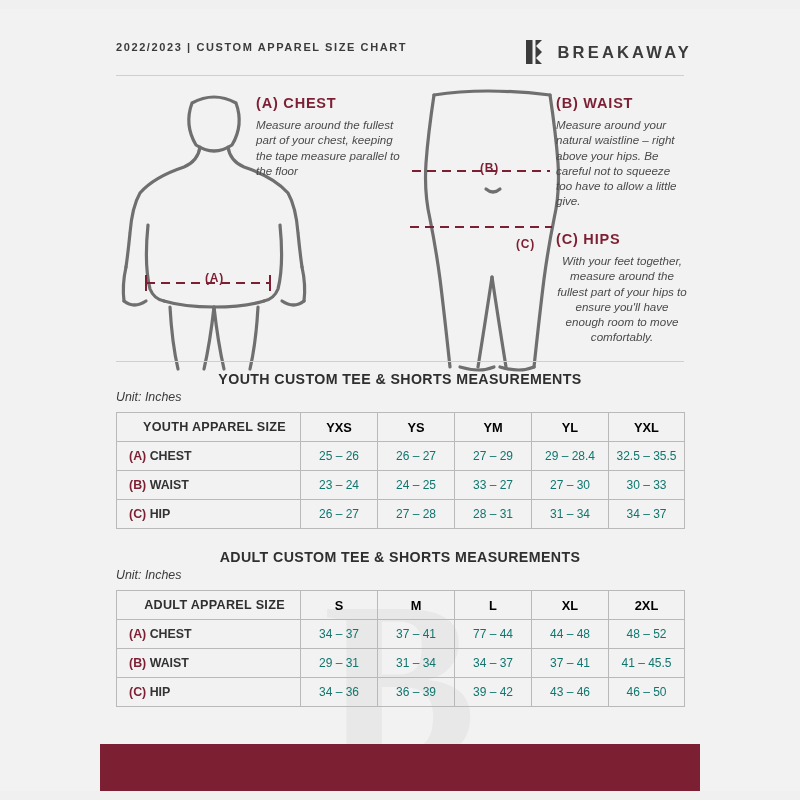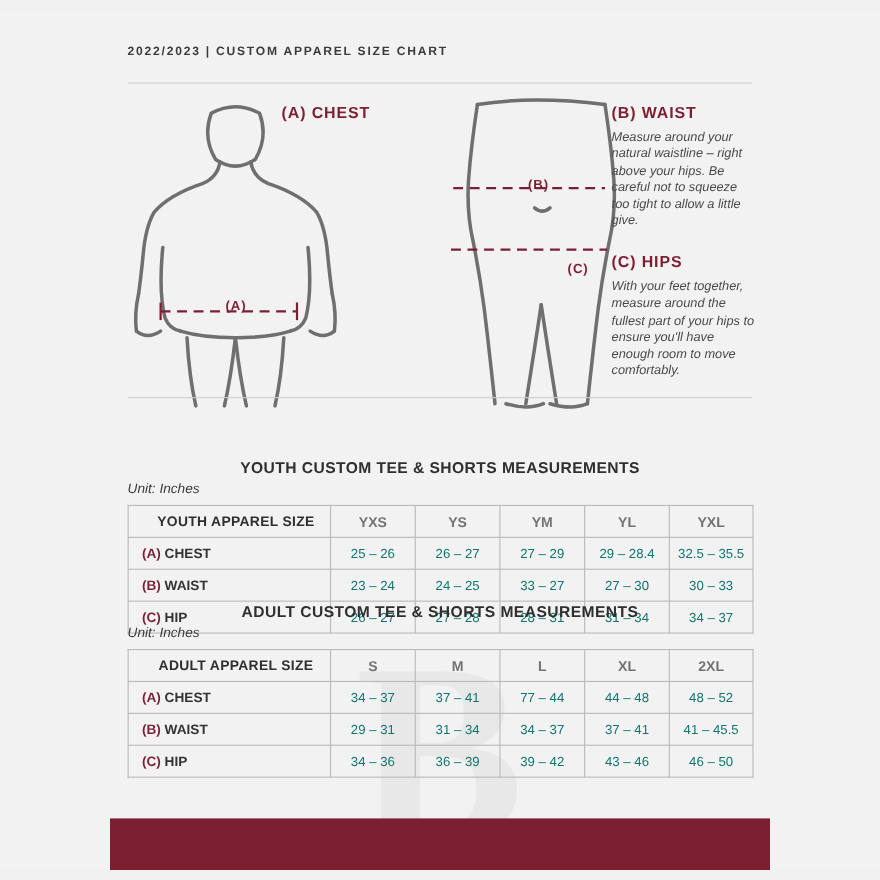--- a/index.html
+++ b/index.html
@@ -155,21 +155,21 @@
     height: 28px;
     font-size: 12px;
     color: #0f766e;
     text-align: center;
     font-weight: normal;
     padding: 0;
   }
   table th {
     font-weight: bold;
     font-size: 12.8px;
-    color: #737373;
+    color: #000000;
   }
   .rowlabel {
     text-align: left;
     padding-left: 12px;
     font-size: 12.4px;
     color: #333;
   }
   .rowlabel b { font-weight: bold; }
   .tag {
     color: #7d1f33;
@@ -196,20 +196,30 @@
 </head>
 <body>
 
 <div id="page">
   <div class="sheet">
 
     <div class="watermark">B</div>
 
     <div class="header">
       <div class="header-title">2022/2023  |  CUSTOM APPAREL SIZE CHART</div>
+      <div class="brand">
+        <div class="brand-mark">
+          <svg width="22" height="26" viewBox="0 0 22 26">
+            <path d="M3 1 L19 1 L13 7 L19 13 L3 13 Z" fill="#3b3b3b"></path>
+            <path d="M3 13 L19 13 L13 19 L19 25 L3 25 Z" fill="#3b3b3b"></path>
+            <rect x="9.5" y="0" width="3" height="26" fill="#f2f2f2"></rect>
+          </svg>
+        </div>
+        <div class="brand-name">BREAKAWAY</div>
+      </div>
       <div class="header-rule"></div>
     </div>
 
     <div class="diagram">
 
       <svg width="290" height="290" style="position:absolute;left:108px;top:4px;">
         <g fill="none" stroke="#6f6f6f" stroke-width="3.2" stroke-linecap="round" stroke-linejoin="round">
 
           <path d="M84 18 q22 -12 44 0 q8 22 -4 42 q-18 12 -36 0 q-12 -20 -4 -42 Z"></path>
 
@@ -258,31 +268,32 @@
         <line x1="14" y1="12" x2="152" y2="12" stroke="#7d1f33" stroke-width="2" stroke-dasharray="9,6"></line>
       </svg>
       <div class="cap-title" style="left:480px;top:80px;font-size:12px;">(B)</div>
 
       <svg width="250" height="24" style="position:absolute;left:398px;top:134px;">
         <line x1="12" y1="12" x2="154" y2="12" stroke="#7d1f33" stroke-width="2" stroke-dasharray="9,6"></line>
       </svg>
       <div class="cap-title" style="left:516px;top:156px;font-size:12px;">(C)</div>
 
       <div class="cap-title" style="left:256px;top:14px;">(A) CHEST</div>
+      <div class="cap-body" style="left:256px;top:36px;width:145px;">Measure around the fullest part of your chest, keeping the tape measure parallel to the floor</div>
 
       <div class="cap-title" style="left:556px;top:14px;">(B) WAIST</div>
-      <div class="cap-body" style="left:556px;top:36px;width:132px;">Measure around your natural waistline – right above your hips. Be careful not to squeeze too tight to allow a little give.</div>
+      <div class="cap-body" style="left:556px;top:36px;width:132px;">Measure around your natural waistline – right above your hips. Be careful not to squeeze too have to allow a little give.</div>
 
       <div class="cap-title" style="left:556px;top:150px;text-align:center;">(C) HIPS</div>
-      <div class="cap-body" style="left:556px;top:172px;width:132px;">With your feet together, measure around the fullest part of your hips to ensure you'll have enough room to move comfortably.</div>
+      <div class="cap-body" style="left:556px;top:172px;width:132px;text-align:center;">With your feet together, measure around the fullest part of your hips to ensure you'll have enough room to move comfortably.</div>
     </div>
 
     <div class="diag-rule"></div>
 
-    <div class="table-block" style="top:362px;margin-top:47px;">
+    <div class="table-block" style="top:362px;">
       <div class="tbl-title">YOUTH CUSTOM TEE &amp; SHORTS MEASUREMENTS</div>
       <div class="tbl-unit">Unit: Inches</div>
       <table>
         <colgroup>
           <col style="width:184px">
             <col style="width:77px">
             <col style="width:77px">
           <col style="width:77px">
             <col style="width:77px">
             <col style="width:76px">

